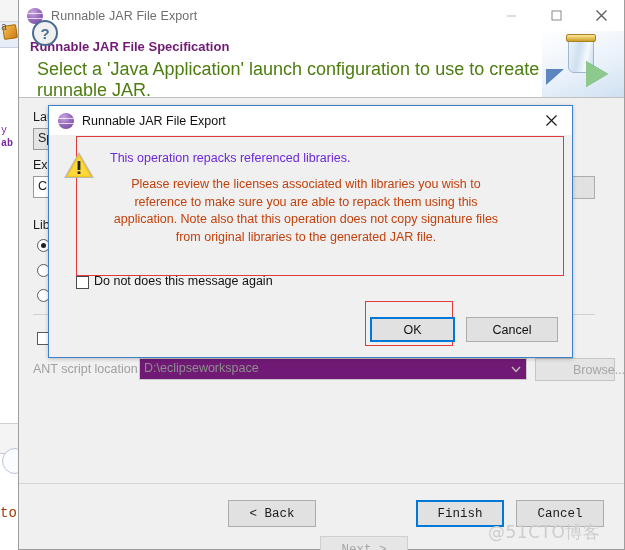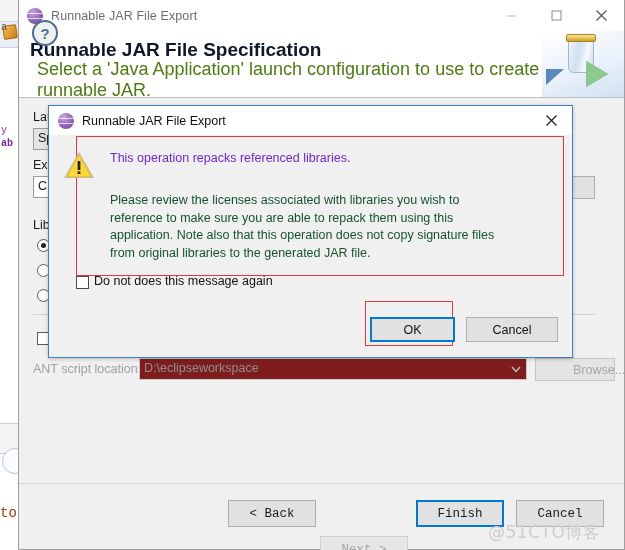--- a/index.html
+++ b/index.html
@@ -114,21 +114,21 @@
   .winbtn svg { display: block; }
 
   #wizard-header {
     position: absolute; left: 0; top: 31px; width: 605px; height: 67px;
     background: #ffffff;
     border-bottom: 1px solid #c0c0c0;
     overflow: hidden;
   }
   #wizard-header-title {
     position: absolute; left: 11px; top: 8px;
-    font-size: 19px; font-weight: bold; color: #0f172a;
+    font-size: 13px; font-weight: bold; color: #701a75;
   }
   #wizard-header-desc {
     position: absolute; left: 18px; top: 28px;
     font-size: 18px; color: #4d7c0f;
   }
   #wizard-header-art {
     position: absolute; right: 0; top: 0; width: 82px; height: 67px;
     background: linear-gradient(160deg,#ffffff 0%,#eaf1fa 55%,#cfe0f2 100%);
   }
   #art-jar {
@@ -257,22 +257,22 @@
     border: 1px solid #e03a3a;
   }
   #warn-icon {
     position: absolute; left: 63px; top: 150px; width: 32px; height: 30px;
   }
   #modal-text-1 {
     position: absolute; left: 110px; top: 151px;
     font-size: 12.5px; color: #6d28d9;
   }
   #modal-text-2 {
-    position: absolute; left: 110px; top: 192px; width: 392px;
-    font-size: 12.5px; color: #14532d; line-height: 17.5px;
+    position: absolute; left: 110px; top: 176px; width: 392px;
+    font-size: 12.5px; color: #c2410c; line-height: 17.5px; text-align: center;
   }
   #modal-dontshow-box {
     position: absolute; left: 76px; top: 276px;
     width: 13px; height: 13px; border: 1px solid #4a4a4a; background: #fff;
   }
   #modal-dontshow-label {
     position: absolute; left: 94px; top: 274px; font-size: 12.5px; color: #111;
   }
   #ok-highlight {
     position: absolute; left: 365px; top: 301px;
@@ -367,21 +367,21 @@
     <div class="radio" style="left:18px; top:191px;"></div>
     <div class="lbl" style="left:36px; top:189px;">Cop</div>
 
     <div class="lbl" style="left:540px; top:178px;">'i</div>
     <div class="sep" style="left:14px; top:216px; width:562px;"></div>
 
     <div class="checkbox" style="left:18px; top:234px;"></div>
     <div class="lbl" style="left:36px; top:232px;">Sav</div>
 
     <div class="lbl lbl-dim" style="left:14px; top:264px;">ANT script location:</div>
-    <div class="field" style="left:120px; top:260px; width:388px; color:#8e8e8e; background:#7f1d1d; border-color:#c9c9c9;">D:\eclipseworkspace</div>
+    <div class="field" style="left:120px; top:260px; width:388px; color:#8e8e8e; background:#701a75; border-color:#c9c9c9;">D:\eclipseworkspace</div>
     <div class="combo-arrow" style="left:488px; top:261px;">
       <svg width="10" height="7" viewBox="0 0 10 7">
           <polyline points="1,1 5,5.5 9,1" fill="none" stroke="#bdbdbd" stroke-width="1.4"></polyline>
         </svg>
     </div>
     <div class="btn btn-dim" style="left:516px; top:260px; width:80px;padding-left:48px;">Browse...</div>
   </div>
 
   <div id="wizard-footer"></div>
 </div>

